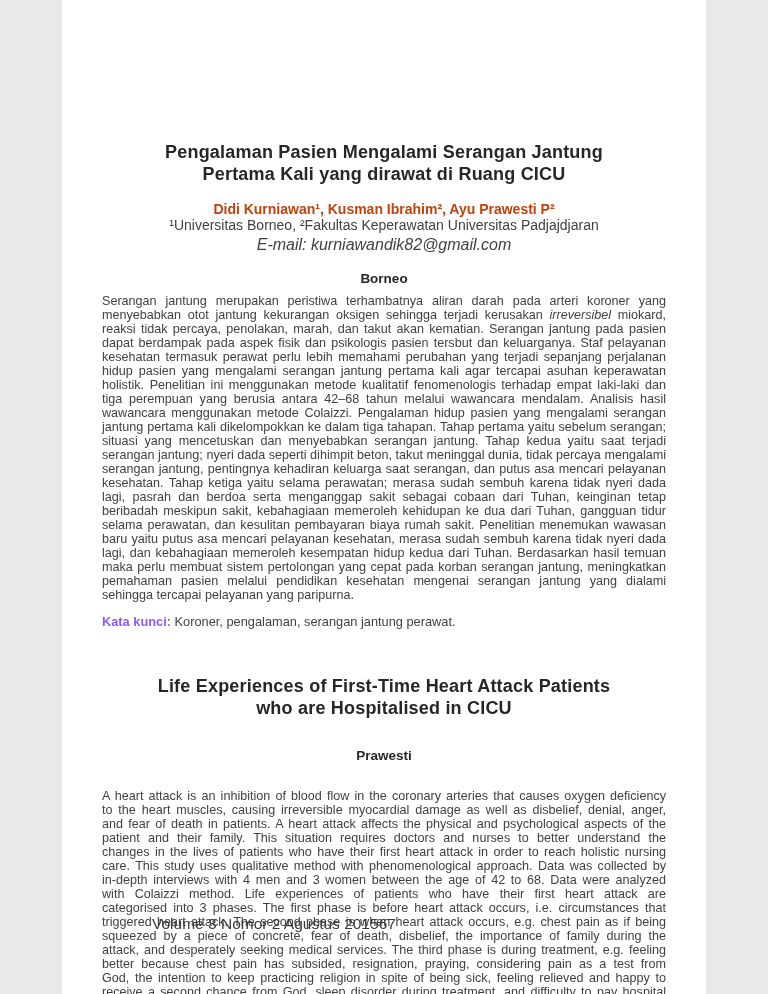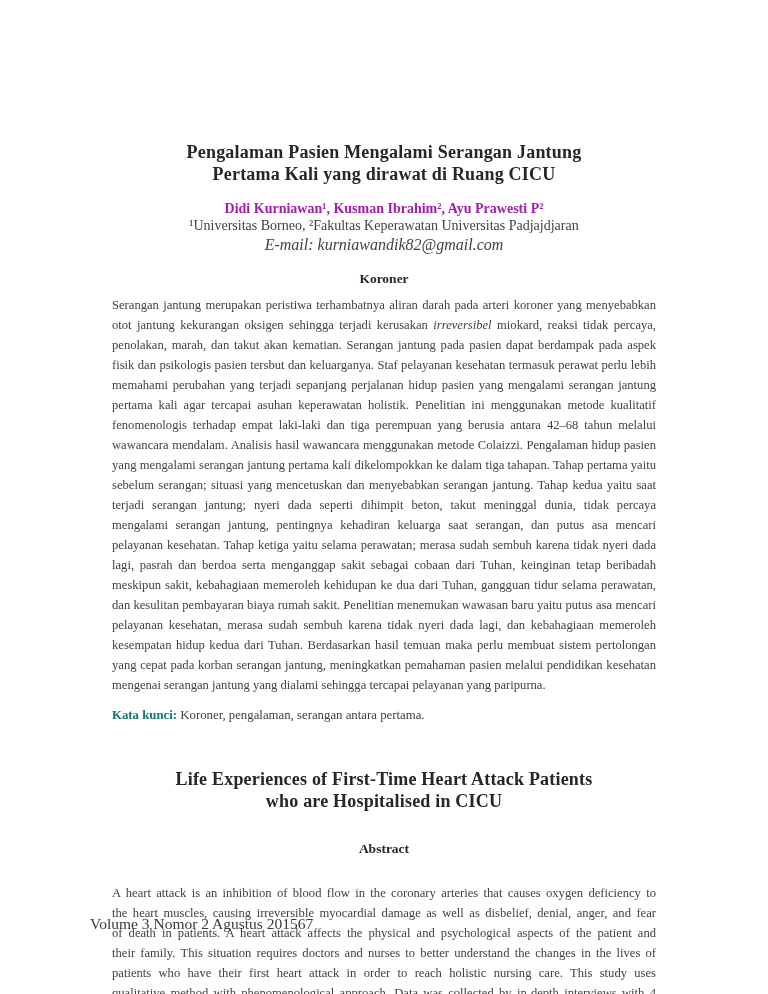--- a/index.html
+++ b/index.html
@@ -1,45 +1,45 @@
 <!DOCTYPE html>
 <html><head>
 <meta charset="utf-8">
 <style>
   html, body { margin: 0; padding: 0; background: #e9e9e9; }
   .page {
-    width: 768px;
+    width: 644px;
     height: 994px;
     margin: 0 auto;
     background: #ffffff;
     position: relative;
     box-sizing: border-box;
-    padding: 0 112px;
-    font-family: Liberation Serif, serif;
+    padding: 0 40px;
+    font-family: Liberation Sans, sans-serif;
     color: #414141;
     overflow: hidden;
   }
   .title {
     padding-top: 0;
     text-align: center;
     font-weight: bold;
     font-size: 18px;
     line-height: 22px;
     color: #262626;
     white-space: pre-line;
     letter-spacing: 0.2px;
   }
   .title-id { padding-top: 129px; }
   .authors {
     margin-top: 16px;
     text-align: center;
     font-weight: bold;
     font-size: 14px;
     line-height: 16px;
-    color: #a21caf;
+    color: #c2410c;
   }
   .affiliation {
     text-align: center;
     font-size: 14px;
     line-height: 15px;
     margin-top: 1px;
   }
   .email {
     text-align: center;
     font-size: 16px;
@@ -50,32 +50,32 @@
   .abstract-heading {
     margin-top: 19px;
     text-align: center;
     font-weight: bold;
     font-size: 13.5px;
     color: #262626;
   }
   .abstract-body {
     margin-top: 8px;
     font-size: 12.6px;
-    line-height: 20px;
+    line-height: 14px;
     text-align: justify;
     color: #414141;
   }
   .abstract-body .ital { font-style: italic; }
   .keywords-line {
     margin-top: 7px;
     font-size: 12.8px;
     line-height: 14px;
     text-align: left;
   }
-  .keywords-line .bold { font-weight: bold; color: #0f766e; }
+  .keywords-line .bold { font-weight: bold; color: #8b5cf6; }
   .title-en { margin-top: 46px; }
   .abstract-heading-en { margin-top: 29px; }
   .abstract-body-en { margin-top: 26px; word-spacing: 1.5px; }
   .keywords-line-en { margin-top: 9px; }
   .footer {
     position: absolute;
     left: 90px;
     right: 90px;
     top: 915px;
     display: flex;
@@ -91,30 +91,30 @@
 
   <h1 class="title title-id">Pengalaman Pasien Mengalami Serangan Jantung
 Pertama Kali yang dirawat di Ruang CICU</h1>
 
   <div class="authors">Didi Kurniawan¹, Kusman Ibrahim², Ayu Prawesti P²</div>
 
   <div class="affiliation">¹Universitas Borneo, ²Fakultas Keperawatan Universitas Padjajdjaran</div>
 
   <div class="email">E-mail: kurniawandik82@gmail.com</div>
 
-  <div class="abstract-heading">Koroner</div>
+  <div class="abstract-heading">Borneo</div>
 
   <p class="abstract-body"><span>Serangan jantung merupakan peristiwa terhambatnya aliran darah pada arteri koroner yang menyebabkan otot jantung kekurangan oksigen sehingga terjadi kerusakan </span><span class="ital">irreversibel</span><span> miokard, reaksi tidak percaya, penolakan, marah, dan takut akan kematian. Serangan jantung pada pasien dapat berdampak pada aspek fisik dan psikologis pasien tersbut dan keluarganya. Staf pelayanan kesehatan termasuk perawat perlu lebih memahami perubahan yang terjadi sepanjang perjalanan hidup pasien yang mengalami serangan jantung pertama kali agar tercapai asuhan keperawatan holistik. Penelitian ini menggunakan metode kualitatif fenomenologis terhadap empat laki-laki dan tiga perempuan yang berusia antara 42–68 tahun melalui wawancara mendalam. Analisis hasil wawancara menggunakan metode Colaizzi. Pengalaman hidup pasien yang mengalami serangan jantung pertama kali dikelompokkan ke dalam tiga tahapan. Tahap pertama yaitu sebelum serangan; situasi yang mencetuskan dan menyebabkan serangan jantung. Tahap kedua yaitu saat terjadi serangan jantung; nyeri dada seperti dihimpit beton, takut meninggal dunia, tidak percaya mengalami serangan jantung, pentingnya kehadiran keluarga saat serangan, dan putus asa mencari pelayanan kesehatan. Tahap ketiga yaitu selama perawatan; merasa sudah sembuh karena tidak nyeri dada lagi, pasrah dan berdoa serta menganggap sakit sebagai cobaan dari Tuhan, keinginan tetap beribadah meskipun sakit, kebahagiaan memeroleh kehidupan ke dua dari Tuhan, gangguan tidur selama perawatan, dan kesulitan pembayaran biaya rumah sakit. Penelitian menemukan wawasan baru yaitu putus asa mencari pelayanan kesehatan, merasa sudah sembuh karena tidak nyeri dada lagi, dan kebahagiaan memeroleh kesempatan hidup kedua dari Tuhan. Berdasarkan hasil temuan maka perlu membuat sistem pertolongan yang cepat pada korban serangan jantung, meningkatkan pemahaman pasien melalui pendidikan kesehatan mengenai serangan jantung yang dialami sehingga tercapai pelayanan yang paripurna.</span></p>
 
-  <p class="keywords-line"><span class="bold">Kata kunci:</span><span> Koroner, pengalaman, serangan antara pertama.</span></p>
+  <p class="keywords-line"><span class="bold">Kata kunci:</span><span> Koroner, pengalaman, serangan jantung perawat.</span></p>
 
   <h1 class="title title-en">Life Experiences of First-Time Heart Attack Patients
 who are Hospitalised in CICU</h1>
 
-  <div class="abstract-heading abstract-heading-en">Abstract</div>
+  <div class="abstract-heading abstract-heading-en">Prawesti</div>
 
   <p class="abstract-body abstract-body-en">A heart attack is an inhibition of blood flow in the coronary arteries that causes oxygen deficiency to the heart muscles, causing irreversible myocardial damage as well as disbelief, denial, anger, and fear of death in patients. A heart attack affects the physical and psychological aspects of the patient and their family. This situation requires doctors and nurses to better understand the changes in the lives of patients who have their first heart attack in order to reach holistic nursing care. This study uses qualitative method with phenomenological approach. Data was collected by in-depth interviews with 4 men and 3 women between the age of 42 to 68. Data were analyzed with Colaizzi method. Life experiences of patients who have their first heart attack are categorised into 3 phases. The first phase is before heart attack occurs, i.e. circumstances that triggered heart attack. The second phase is when heart attack occurs, e.g. chest pain as if being squeezed by a piece of concrete, fear of death, disbelief, the importance of family during the attack, and desperately seeking medical services. The third phase is during treatment, e.g. feeling better because chest pain has subsided, resignation, praying, considering pain as a test from God, the intention to keep practicing religion in spite of being sick, feeling relieved and happy to receive a second chance from God, sleep disorder during treatment, and difficulty to pay hospital costs. This study discovered new forms of life experiences, including desperately seeking medical care, feeling better because chest pain has subsided, and feeling happy to receive a second chance from God. The findings of this study suggest the need for timely medical response for people having a heart attack, increased involvement of family during the treatment of early heart attack, visits from clergy and improved understanding of patients through health education, in order to develop an excellent medical service.</p>
 
   <p class="keywords-line keywords-line-en"><span class="bold">Key words</span><span>: Heart attack, life experience, phenomenology.</span></p>
 
   <div class="footer">
     <span>Volume 3 Nomor 2 Agustus 2015</span>
     <span>67</span>
   </div>
 

